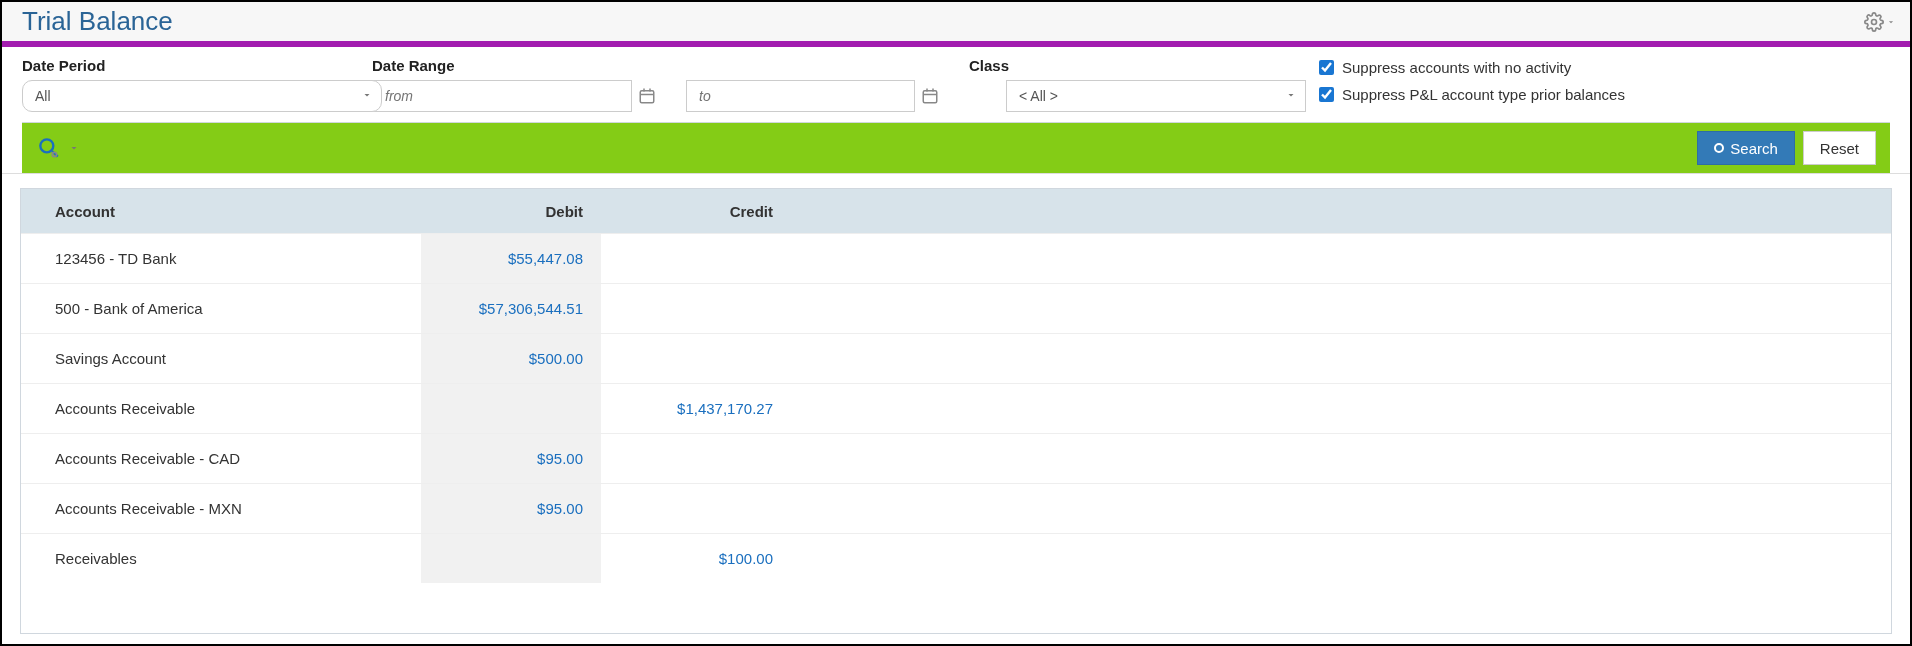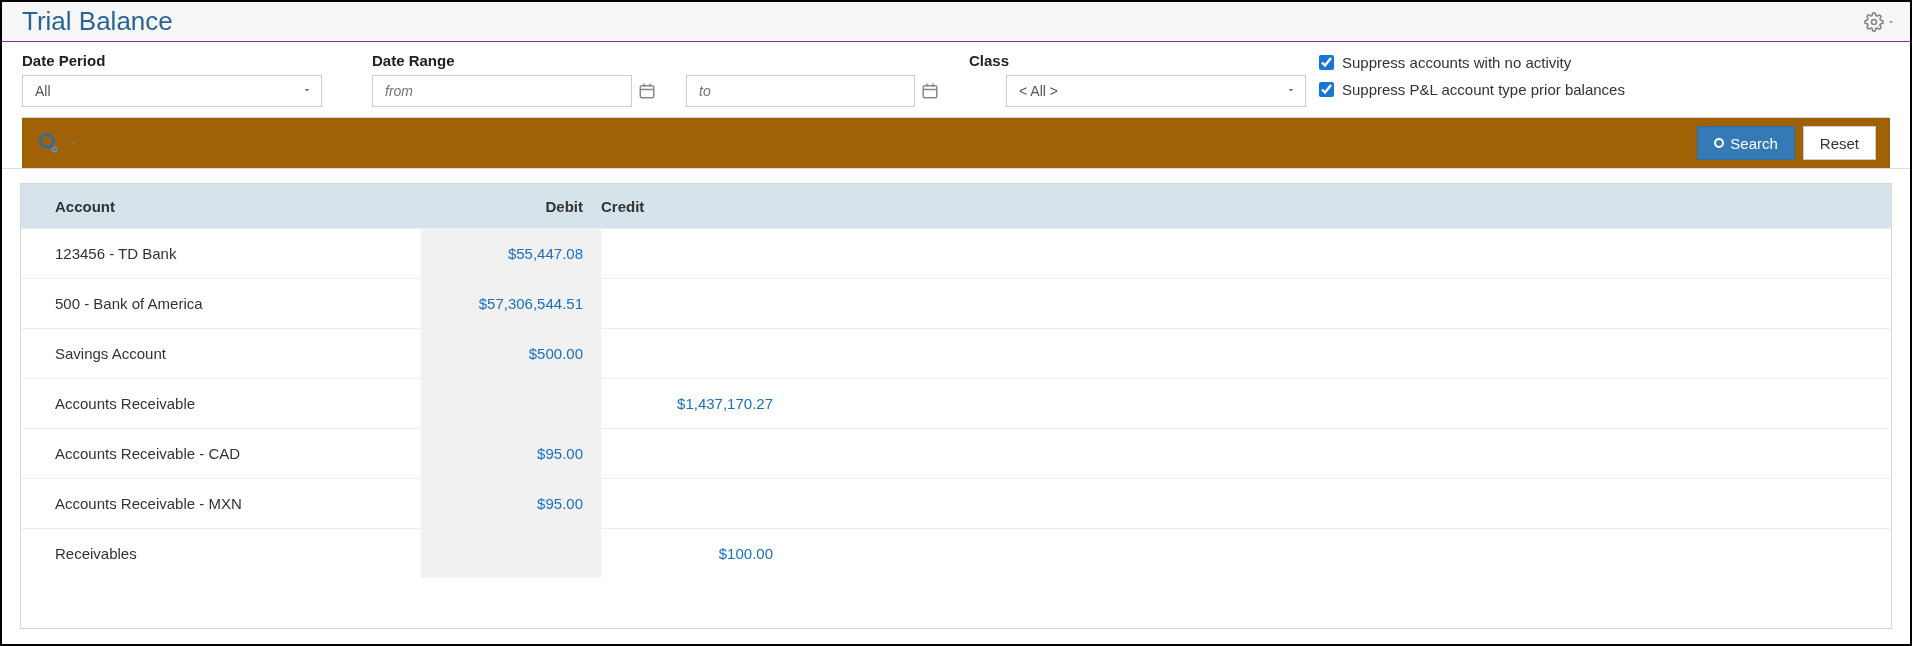--- a/index.html
+++ b/index.html
@@ -12,21 +12,21 @@
     width: 1912px;
     height: 646px;
     overflow: hidden;
   }
   .page-header {
     display: flex;
     justify-content: space-between;
     align-items: center;
     padding: 4px 14px 4px 20px;
     background: #f7f7f7;
-    border-bottom: 1px solid #a21caf;
+    border-bottom: 6px solid #a21caf;
   }
   .page-title {
     font-size: 26px;
     color: #2a6496;
     font-weight: 400;
   }
   .gear-top {
     color: #888;
     display: flex;
     align-items: center;
@@ -113,21 +113,21 @@
     color: #333;
     font-size: 15px;
   }
   .check-row input[type="checkbox"] {
     width: 15px;
     height: 15px;
     accent-color: #1976d2;
   }
   .toolbar-row {
     margin-top: 10px;
-    background: #a16207;
+    background: #84cc16;
     border-top: 1px solid #cfd8dc;
     padding: 8px 14px;
     display: flex;
     justify-content: space-between;
     align-items: center;
   }
   .tool-left {
     display: flex;
     align-items: center;
     gap: 6px;
@@ -172,21 +172,21 @@
     display: flex;
     background: #d7e3ea;
     height: 44px;
     align-items: center;
     font-weight: 600;
     color: #333;
     font-size: 15px;
   }
   .col-account { flex: 0 0 400px; padding-left: 34px; }
   .col-debit   { flex: 0 0 180px; text-align: right; padding-right: 18px; }
-  .col-credit  { flex: 0 0 190px; padding-right: 18px; }
+  .col-credit  { flex: 0 0 190px; text-align: right; padding-right: 18px; }
   .col-rest    { flex: 1; }
   .table-body {
     height: 400px;
     overflow-y: scroll;
   }
   .table-row {
     display: flex;
     height: 50px;
     align-items: center;
     font-size: 15px;
@@ -221,21 +221,21 @@
         <path d="M7 10l5 5 5-5z"></path>
       </svg>
   </div>
 </div>
 
 <div class="filters-panel">
   <div class="filters-row">
 
     <div class="filter-group" style="width:320px;">
       <div class="filter-label">Date Period</div>
-      <div class="select-wrap" style="width:300px;">
+      <div class="select-wrap" style="width:360px;border-radius:10px;">
         <span>All</span>
         <span class="chev">
           <svg width="12" height="12" viewBox="0 0 24 24" fill="#777">
               <path d="M7 10l5 5 5-5z"></path>
             </svg>
         </span>
       </div>
     </div>
 
     <div class="filter-group">

